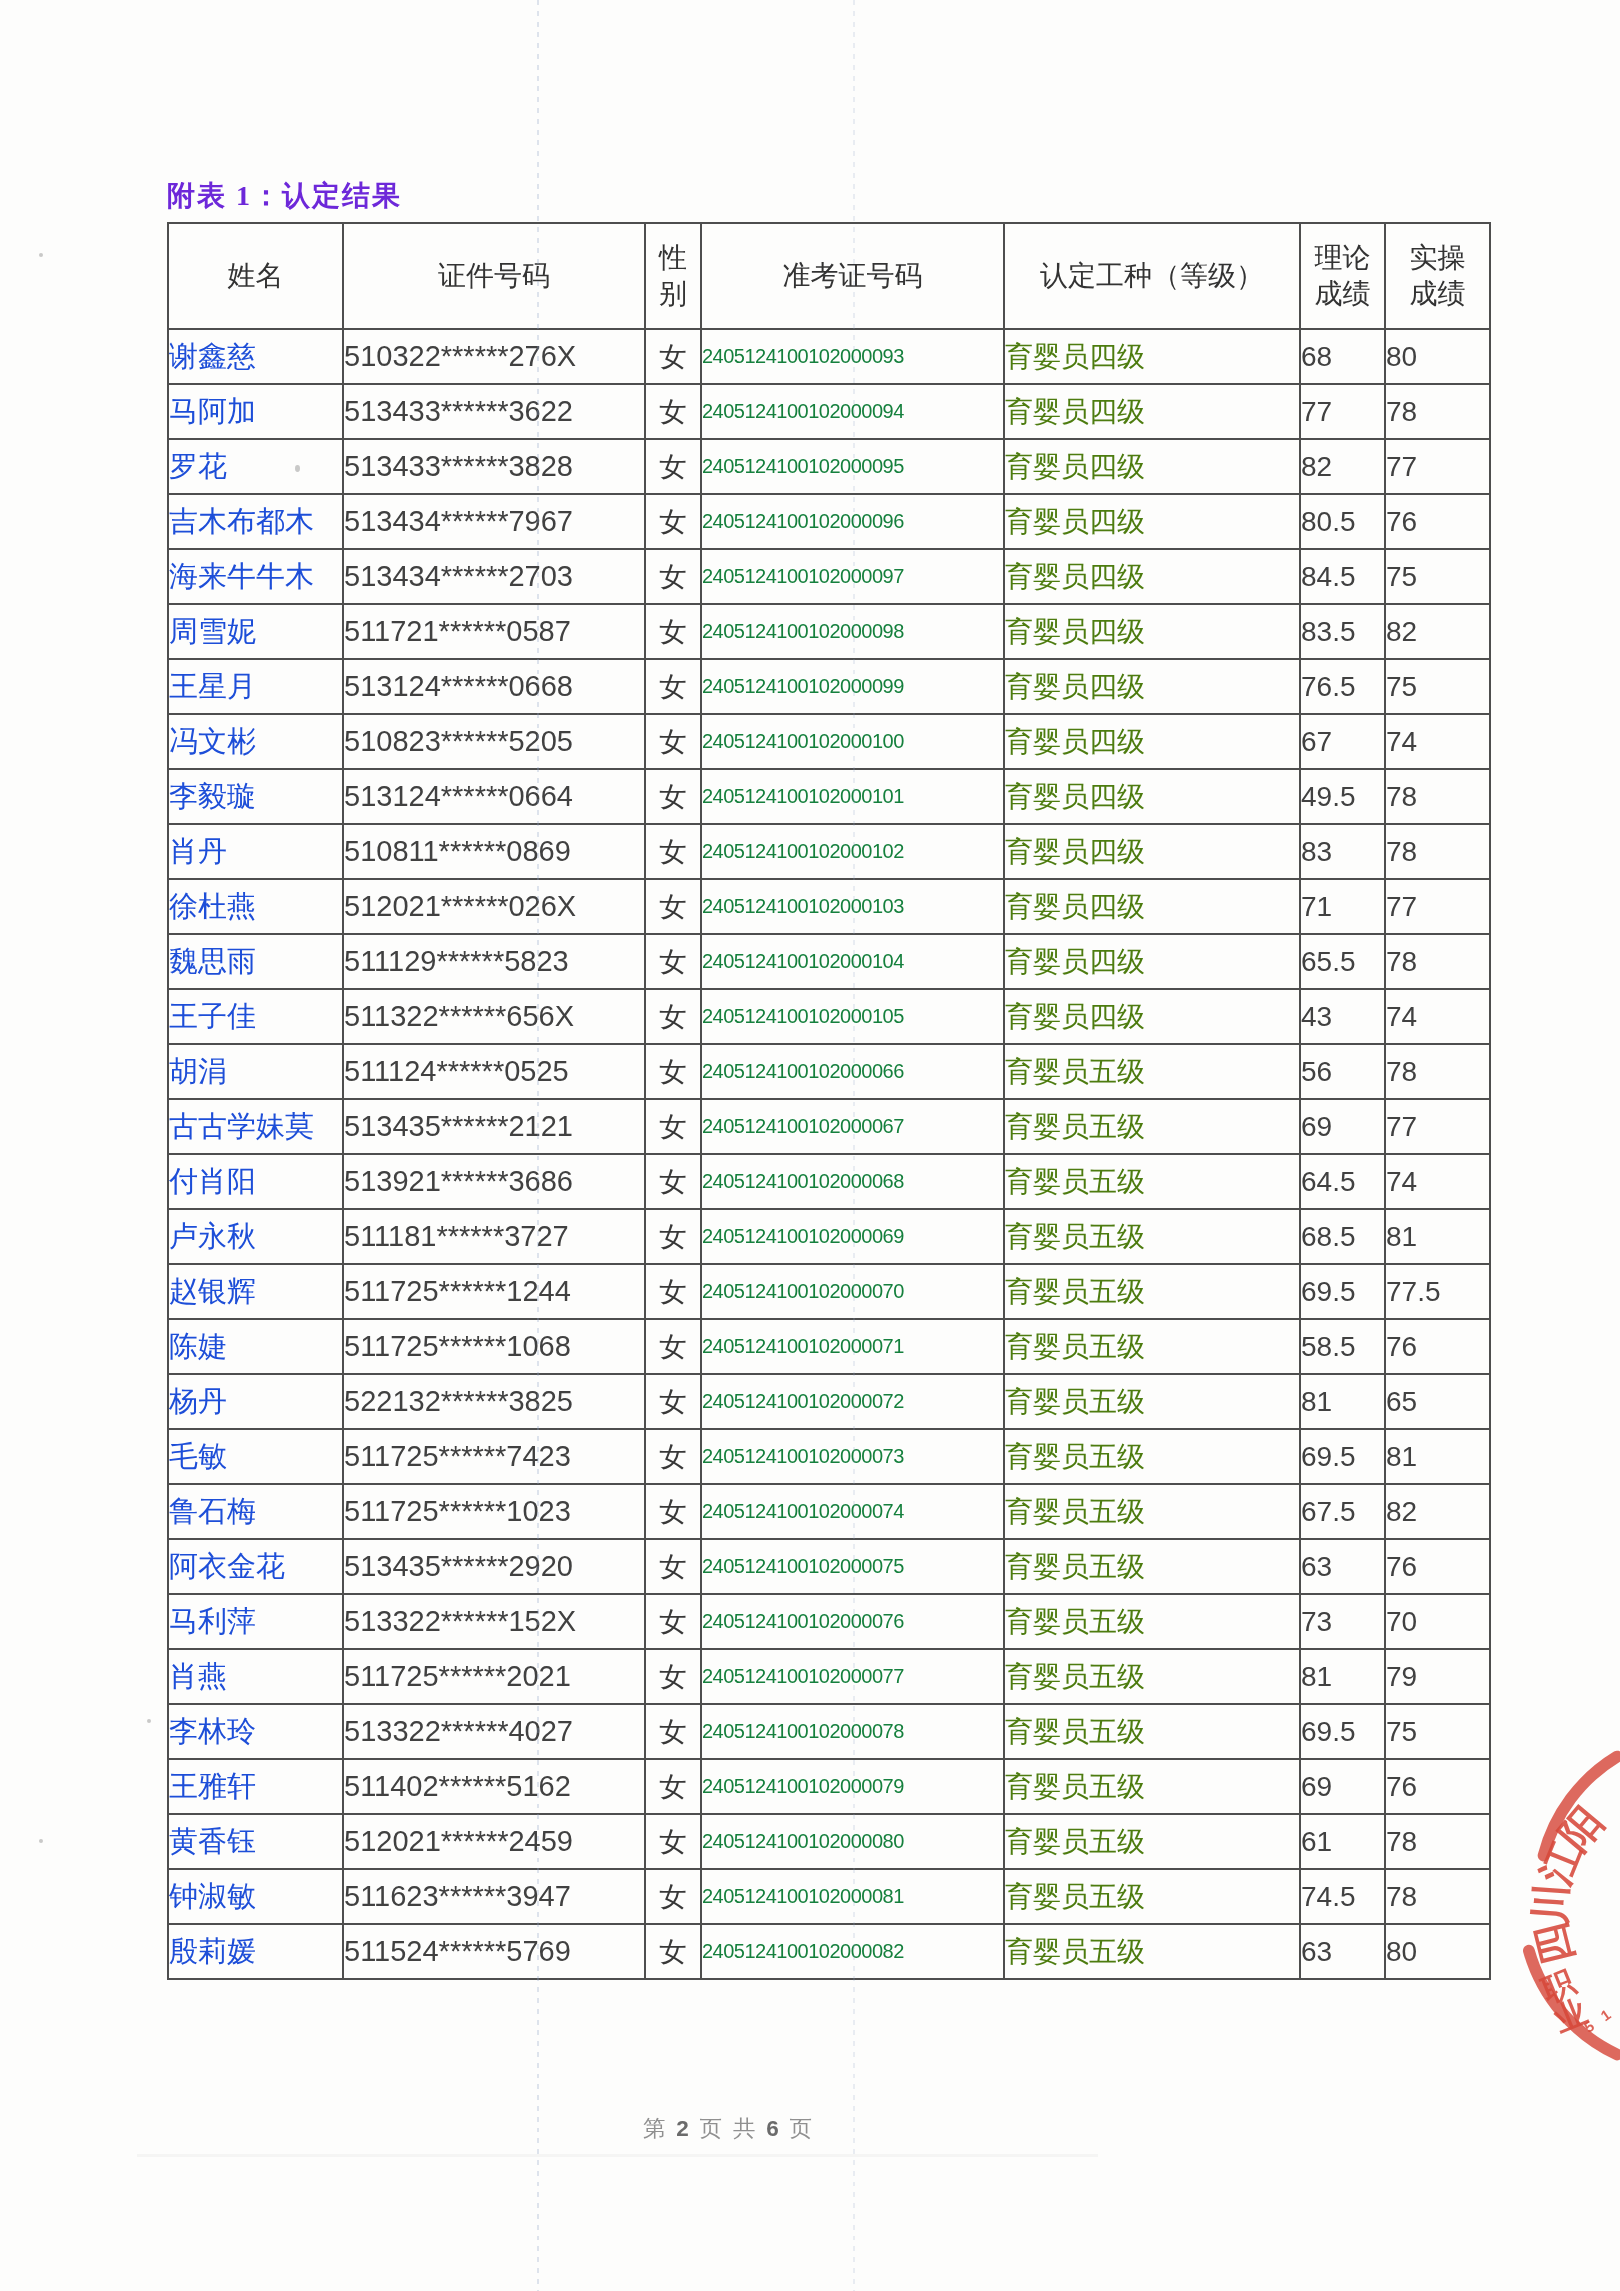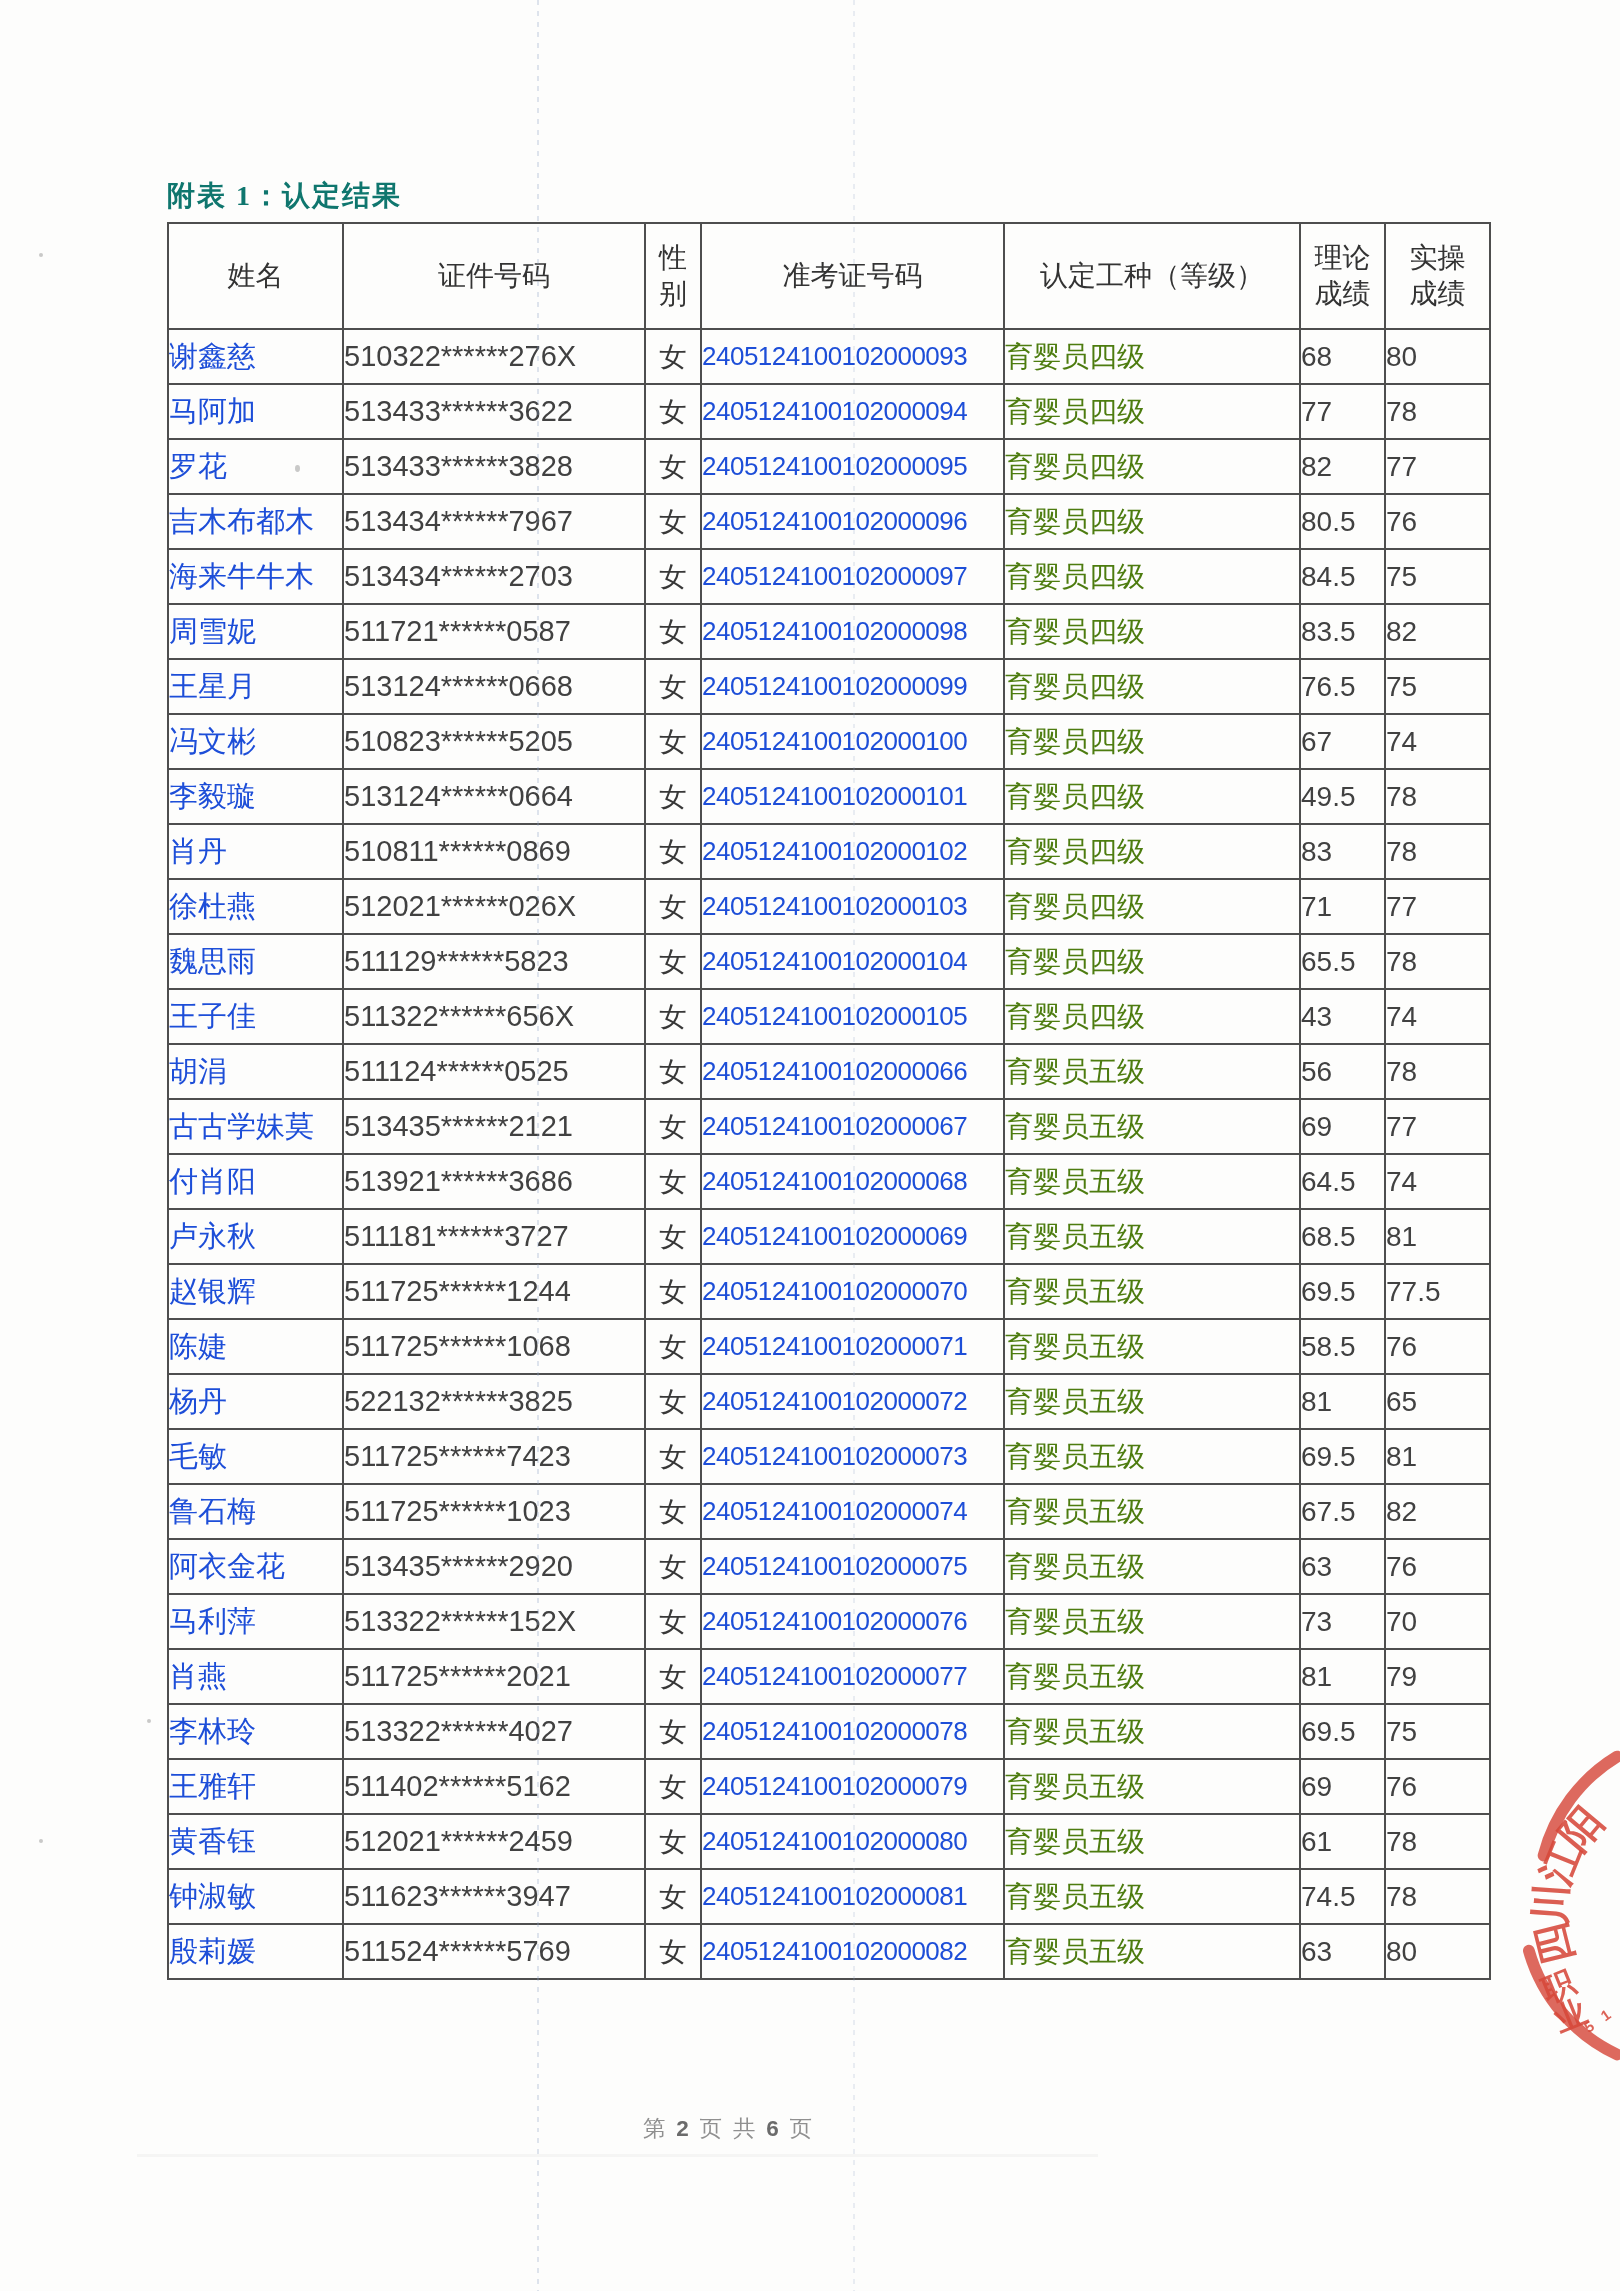--- a/index.html
+++ b/index.html
@@ -8,21 +8,21 @@
     width:1620px;height:2292px;
     margin:0 auto;
     background:#fdfdfc;
     overflow:hidden;
     font-family:"Liberation Serif", serif;
     color:#3a3a3a;
   }
   
   .doc-title{
     position:absolute;left:167px;top:177px;
-    font-size:28px;font-weight:600;letter-spacing:2px;color:#0f766e;
+    font-size:28px;font-weight:600;letter-spacing:2px;color:#6d28d9;
   }
   
   .results{
     position:absolute;left:167px;top:222px;
     border-collapse:collapse;table-layout:fixed;
     width:1308px;
   }
   .results th,.results td{
     border:2px solid #4e4e4e;
     vertical-align:middle;
@@ -40,21 +40,21 @@
   .col-gender{width:54px;}
   .col-exam{width:301px;}
   .col-occ{width:294px;}
   .col-theory{width:83px;}
   .col-prac{width:103px;}
   .wrap-1{display:inline-block;width:1.15em;word-break:break-all;line-height:1.3;white-space:normal;}
   .wrap-2{display:inline-block;width:2.05em;word-break:break-all;line-height:1.3;white-space:normal;}
   .c-name{font-size:29px;color:#1d4ed8;padding-left:33px;}
   .c-id{font-family:"Liberation Sans",sans-serif;font-size:29px;font-weight:500;color:#414141;padding-left:27.4px;}
   .c-gender{font-size:27.4px;color:#383838;text-align:center;}
-  .c-exam{font-family:"Liberation Sans",sans-serif;font-size:26px;font-weight:500;color:#1d4ed8;padding-left:13.7px;letter-spacing:-0.5px;}
+  .c-exam{font-family:"Liberation Sans",sans-serif;font-size:20px;font-weight:500;color:#15803d;padding-left:13.7px;letter-spacing:-0.5px;}
   .c-occ{font-size:28px;color:#4d7c0f;padding-left:33px;}
   .c-score{font-family:"Liberation Sans",sans-serif;font-size:28px;font-weight:500;color:#414141;padding-left:15.7px;}
   
   .footer{
     position:absolute;left:0;top:2113px;width:1456px;
     text-align:center;
     font-size:22.5px;color:#909090;letter-spacing:1px;
   }
   .footer span{margin:0 4.9px;}
   .footer .num{font-family:"Liberation Sans",sans-serif;font-weight:700;color:#6b6b6b;}

